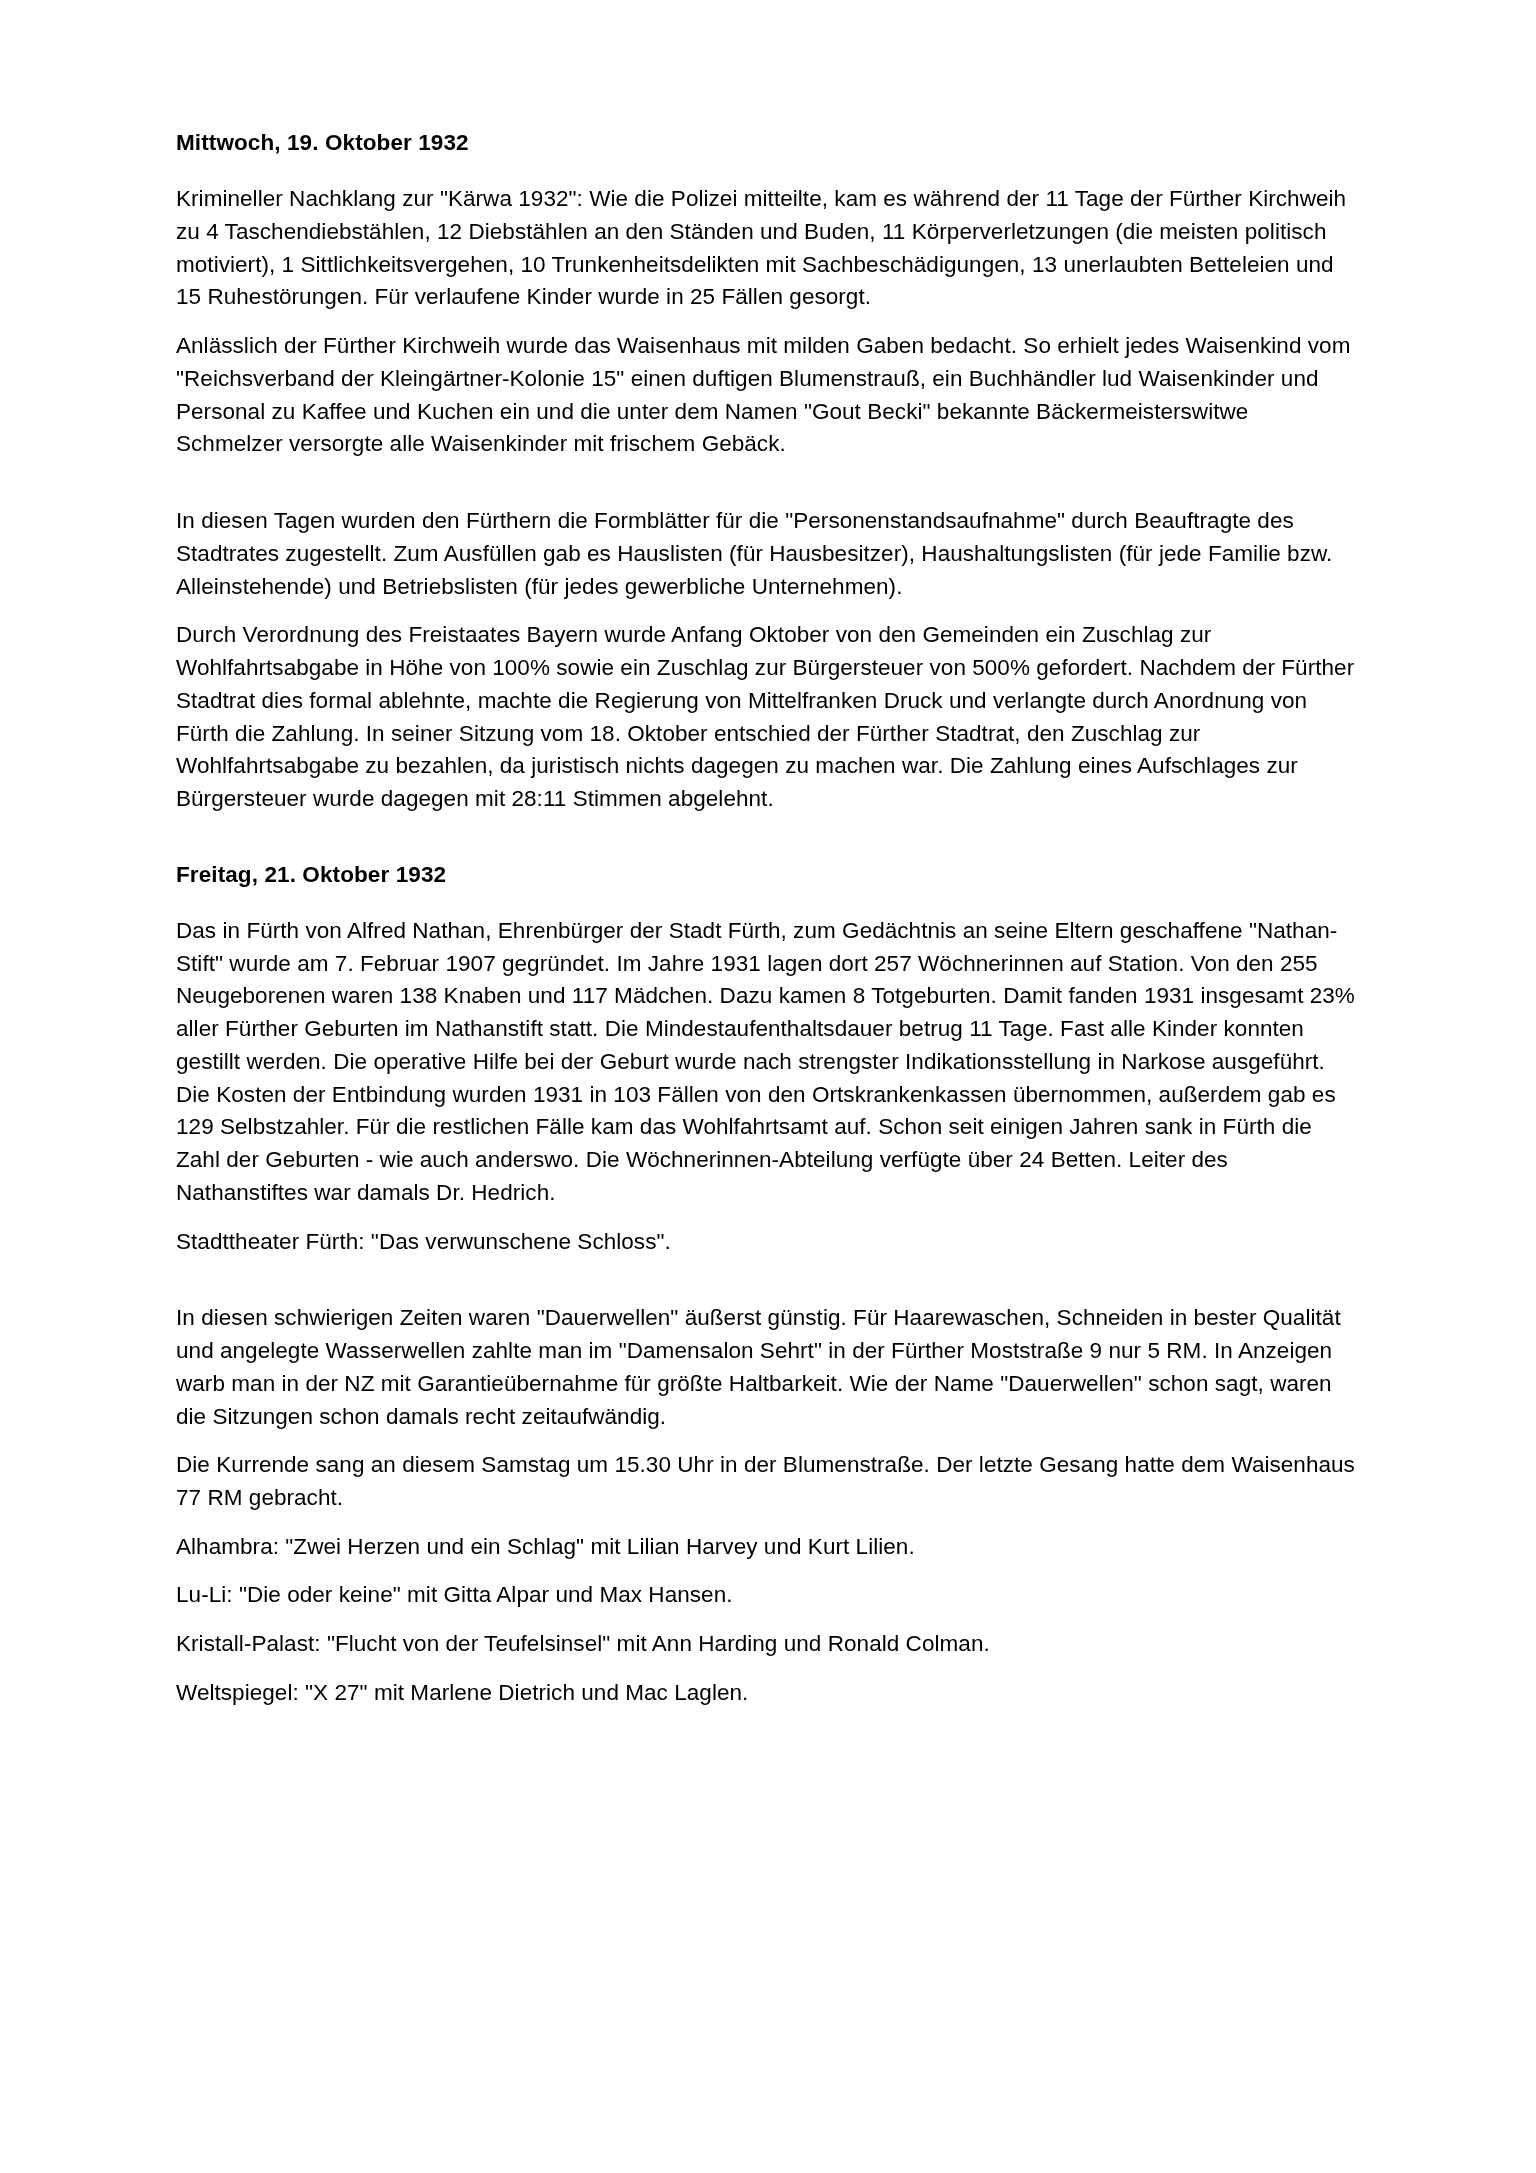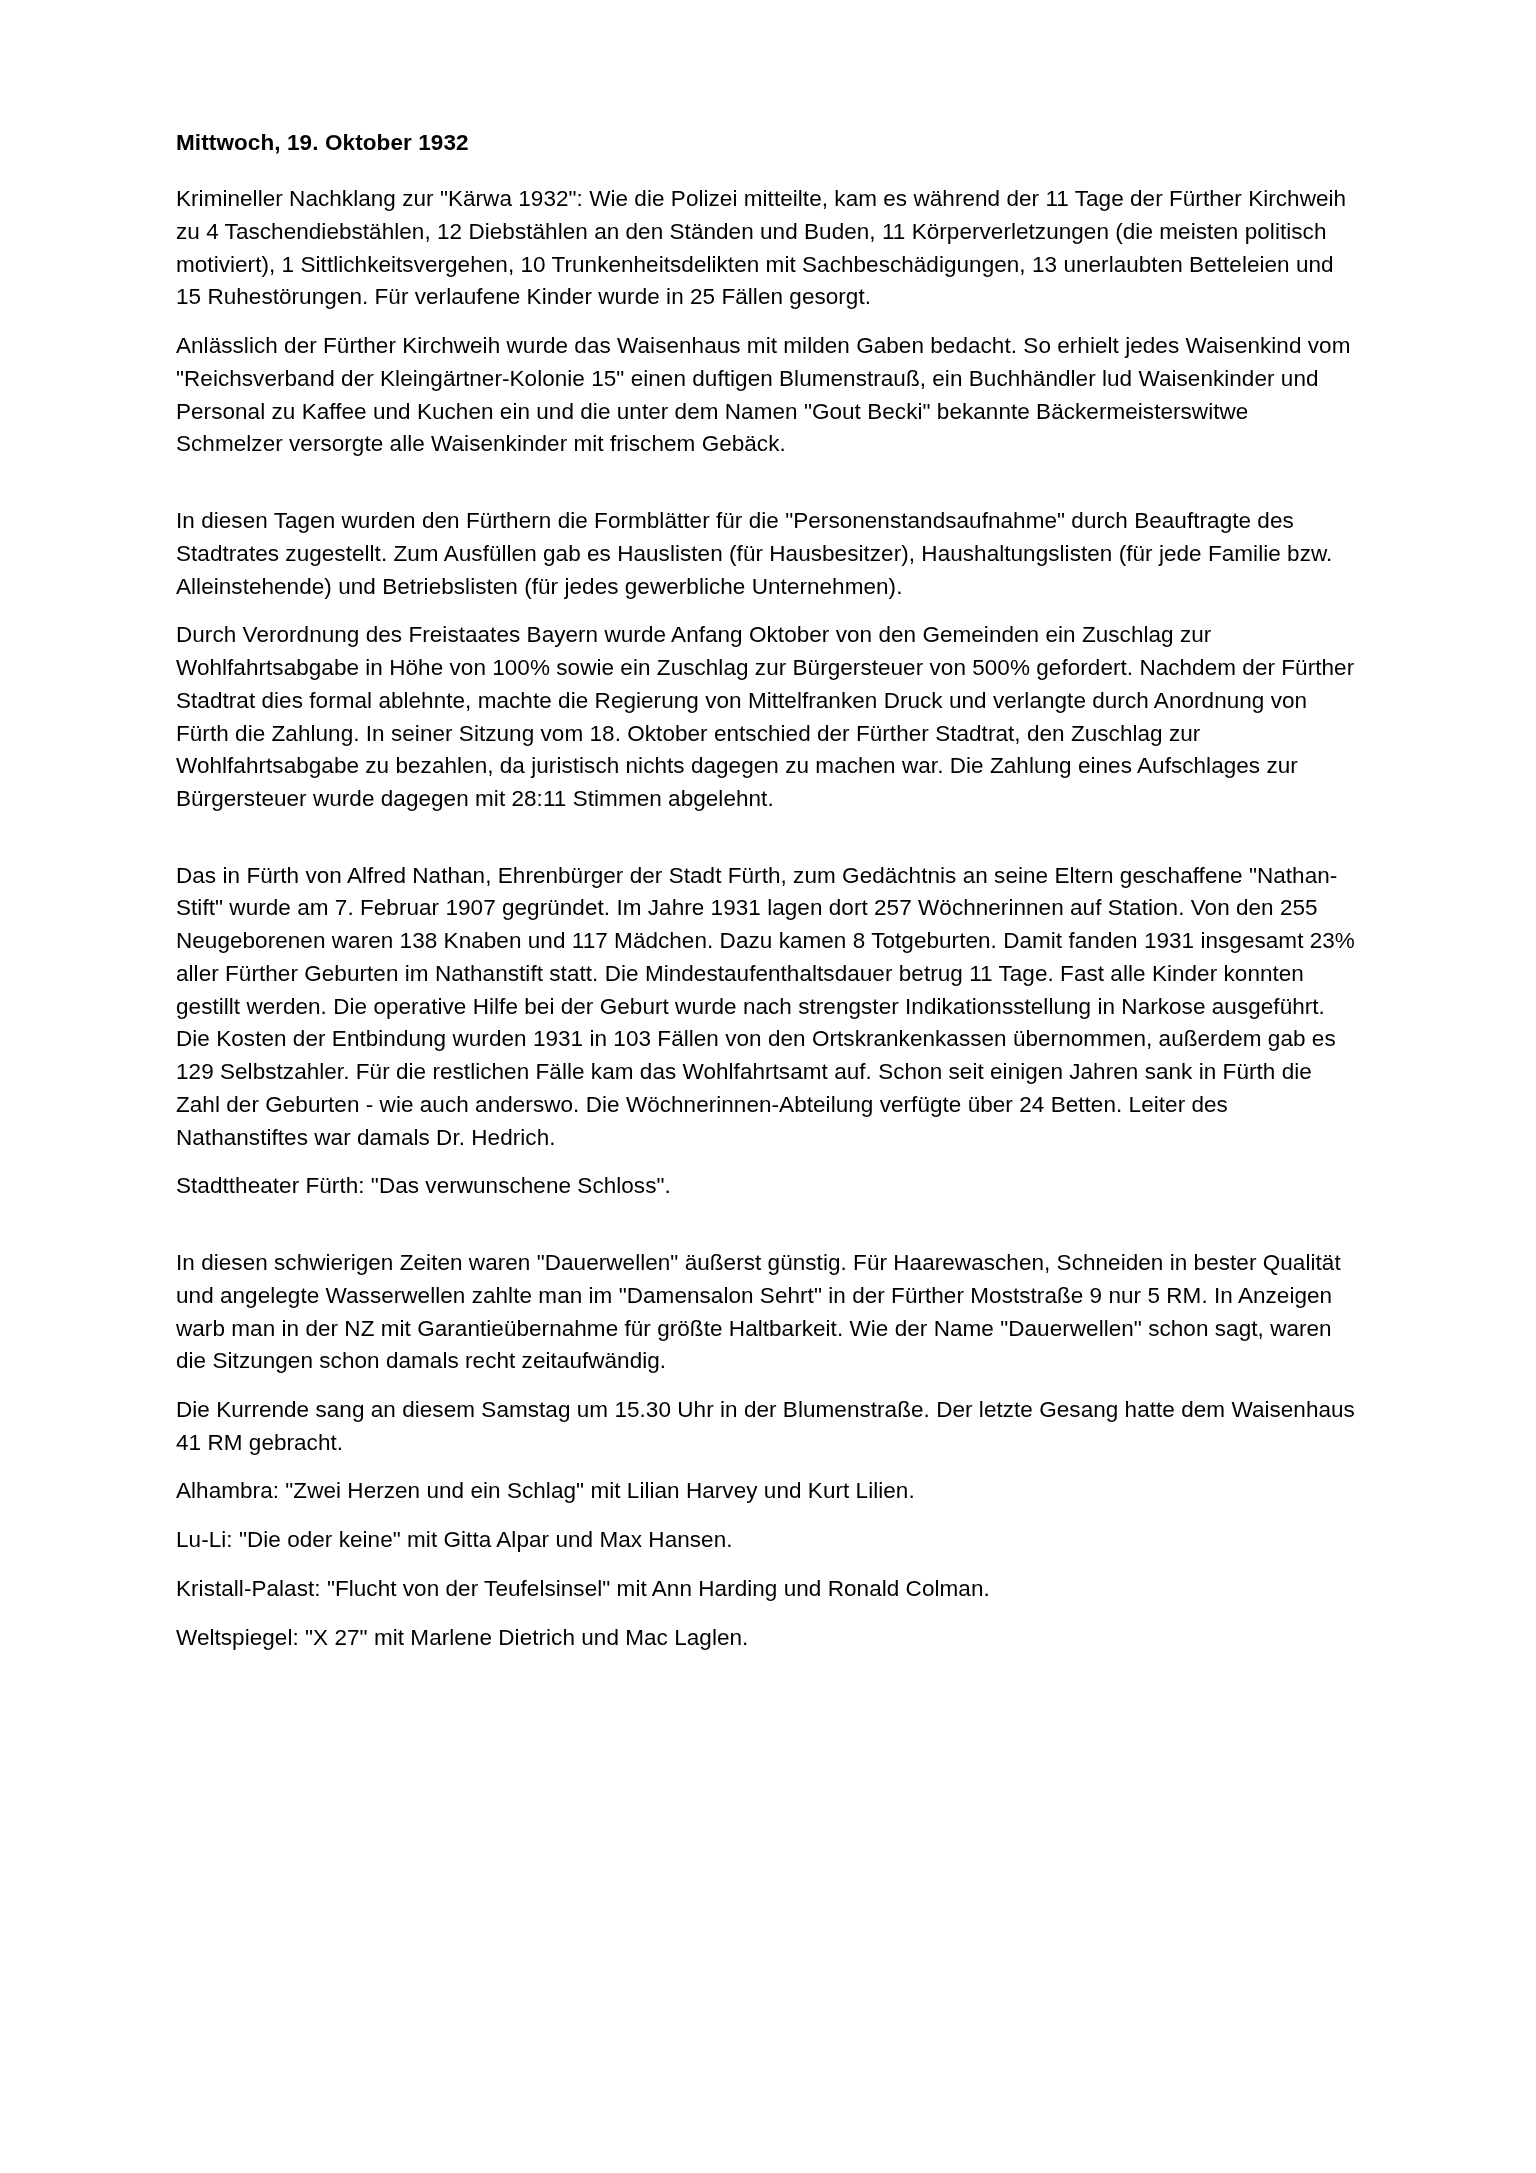--- a/index.html
+++ b/index.html
@@ -60,27 +60,28 @@
       <p class="entry-para">Krimineller Nachklang zur "Kärwa 1932": Wie die Polizei mitteilte, kam es während der 11 Tage der Fürther Kirchweih zu 4 Taschendiebstählen, 12 Diebstählen an den Ständen und Buden, 11 Körperverletzungen (die meisten politisch motiviert), 1 Sittlichkeitsvergehen, 10 Trunkenheitsdelikten mit Sachbeschädigungen, 13 unerlaubten Betteleien und 15 Ruhestörungen. Für verlaufene Kinder wurde in 25 Fällen gesorgt.</p>
       <p class="entry-para">Anlässlich der Fürther Kirchweih wurde das Waisenhaus mit milden Gaben bedacht. So erhielt jedes Waisenkind vom "Reichsverband der Kleingärtner-Kolonie 15" einen duftigen Blumenstrauß, ein Buchhändler lud Waisenkinder und Personal zu Kaffee und Kuchen ein und die unter dem Namen "Gout Becki" bekannte Bäckermeisterswitwe Schmelzer versorgte alle Waisenkinder mit frischem Gebäck.</p>
     </section>
 
     <section class="entry">
       <p class="entry-para">In diesen Tagen wurden den Fürthern die Formblätter für die "Personenstandsaufnahme" durch Beauftragte des Stadtrates zugestellt. Zum Ausfüllen gab es Hauslisten (für Hausbesitzer), Haushaltungslisten (für jede Familie bzw. Alleinstehende) und Betriebslisten (für jedes gewerbliche Unternehmen).</p>
       <p class="entry-para">Durch Verordnung des Freistaates Bayern wurde Anfang Oktober von den Gemeinden ein Zuschlag zur Wohlfahrtsabgabe in Höhe von 100% sowie ein Zuschlag zur Bürgersteuer von 500% gefordert. Nachdem der Fürther Stadtrat dies formal ablehnte, machte die Regierung von Mittelfranken Druck und verlangte durch Anordnung von Fürth die Zahlung. In seiner Sitzung vom 18. Oktober entschied der Fürther Stadtrat, den Zuschlag zur Wohlfahrtsabgabe zu bezahlen, da juristisch nichts dagegen zu machen war. Die Zahlung eines Aufschlages zur Bürgersteuer wurde dagegen mit 28:11 Stimmen abgelehnt.</p>
     </section>
 
     <section class="entry">
+      <h2 class="entry-heading">Freitag, 21. Oktober 1932</h2>
       <p class="entry-para">Das in Fürth von Alfred Nathan, Ehrenbürger der Stadt Fürth, zum Gedächtnis an seine Eltern geschaffene "Nathan-Stift" wurde am 7. Februar 1907 gegründet. Im Jahre 1931 lagen dort 257 Wöchnerinnen auf Station. Von den 255 Neugeborenen waren 138 Knaben und 117 Mädchen. Dazu kamen 8 Totgeburten. Damit fanden 1931 insgesamt 23% aller Fürther Geburten im Nathanstift statt. Die Mindestaufenthaltsdauer betrug 11 Tage. Fast alle Kinder konnten gestillt werden. Die operative Hilfe bei der Geburt wurde nach strengster Indikationsstellung in Narkose ausgeführt. Die Kosten der Entbindung wurden 1931 in 103 Fällen von den Ortskrankenkassen übernommen, außerdem gab es 129 Selbstzahler. Für die restlichen Fälle kam das Wohlfahrtsamt auf. Schon seit einigen Jahren sank in Fürth die Zahl der Geburten - wie auch anderswo. Die Wöchnerinnen-Abteilung verfügte über 24 Betten. Leiter des Nathanstiftes war damals Dr. Hedrich.</p>
       <p class="entry-para">Stadttheater Fürth: "Das verwunschene Schloss".</p>
     </section>
 
     <section class="entry">
       <p class="entry-para">In diesen schwierigen Zeiten waren "Dauerwellen" äußerst günstig. Für Haarewaschen, Schneiden in bester Qualität und angelegte Wasserwellen zahlte man im "Damensalon Sehrt" in der Fürther Moststraße 9 nur 5 RM. In Anzeigen warb man in der NZ mit Garantieübernahme für größte Haltbarkeit. Wie der Name "Dauerwellen" schon sagt, waren die Sitzungen schon damals recht zeitaufwändig.</p>
-      <p class="entry-para">Die Kurrende sang an diesem Samstag um 15.30 Uhr in der Blumenstraße. Der letzte Gesang hatte dem Waisenhaus 41 RM gebracht.</p>
+      <p class="entry-para">Die Kurrende sang an diesem Samstag um 15.30 Uhr in der Blumenstraße. Der letzte Gesang hatte dem Waisenhaus 77 RM gebracht.</p>
       <p class="entry-para">Alhambra: "Zwei Herzen und ein Schlag" mit Lilian Harvey und Kurt Lilien.</p>
       <p class="entry-para">Lu-Li: "Die oder keine" mit Gitta Alpar und Max Hansen.</p>
       <p class="entry-para">Kristall-Palast: "Flucht von der Teufelsinsel" mit Ann Harding und Ronald Colman.</p>
       <p class="entry-para">Weltspiegel: "X 27" mit Marlene Dietrich und Mac Laglen.</p>
     </section>
 
   </div>
 </div>
 
 </body></html>

